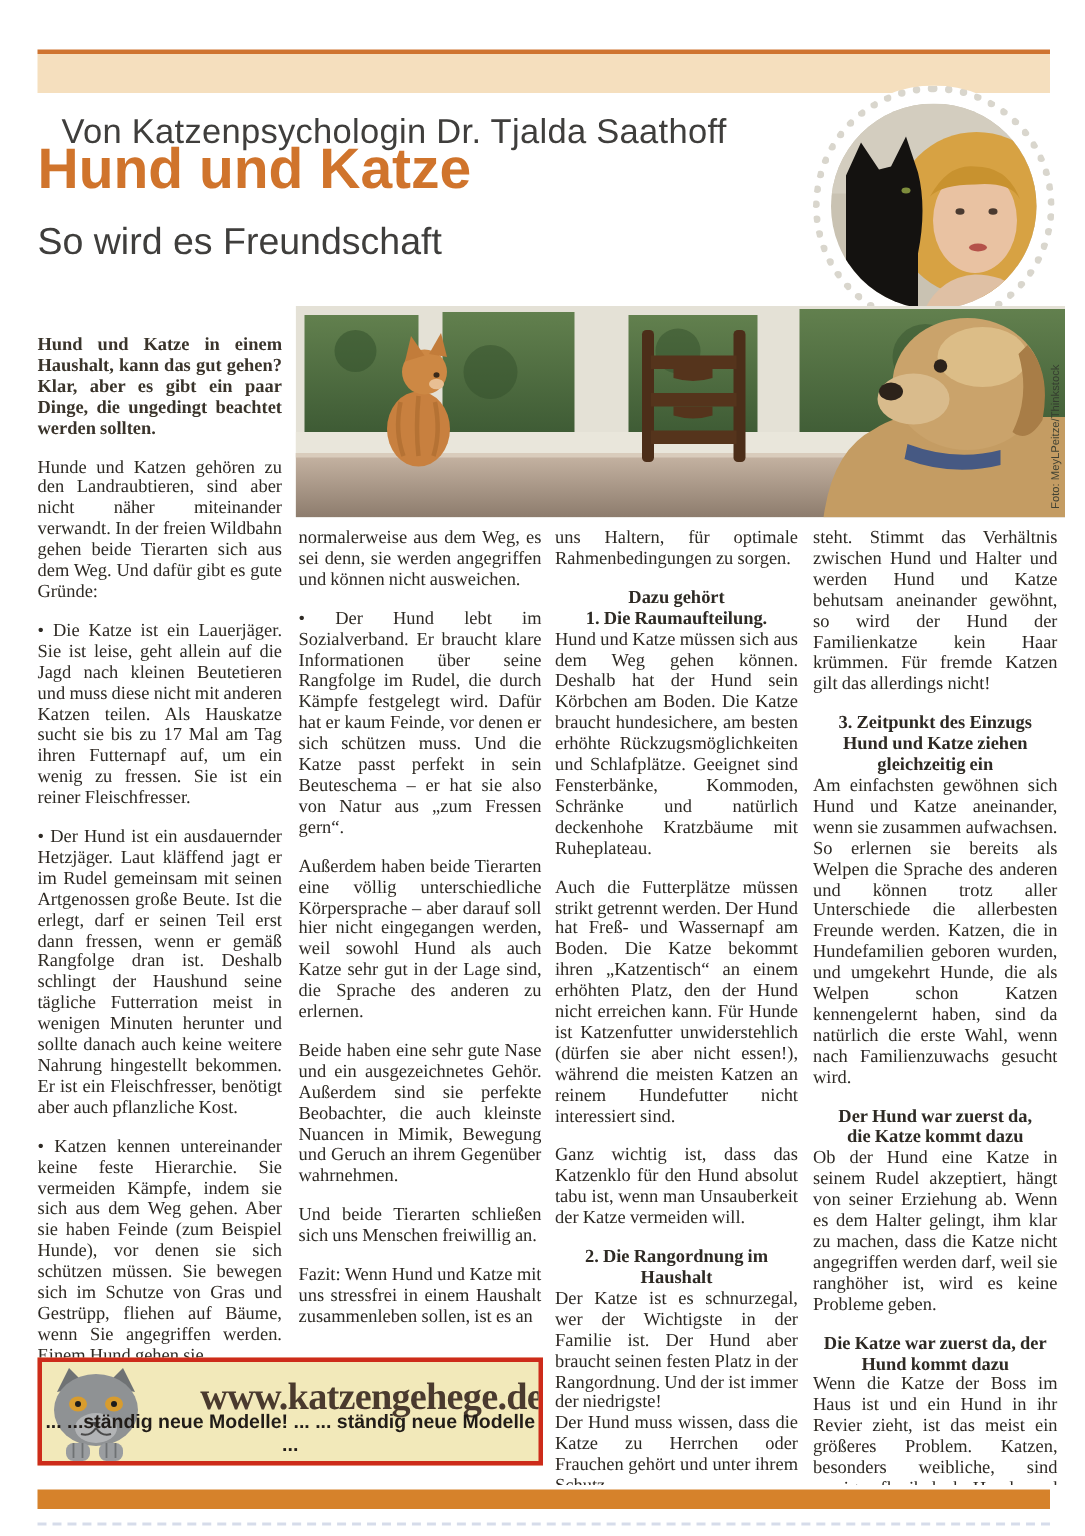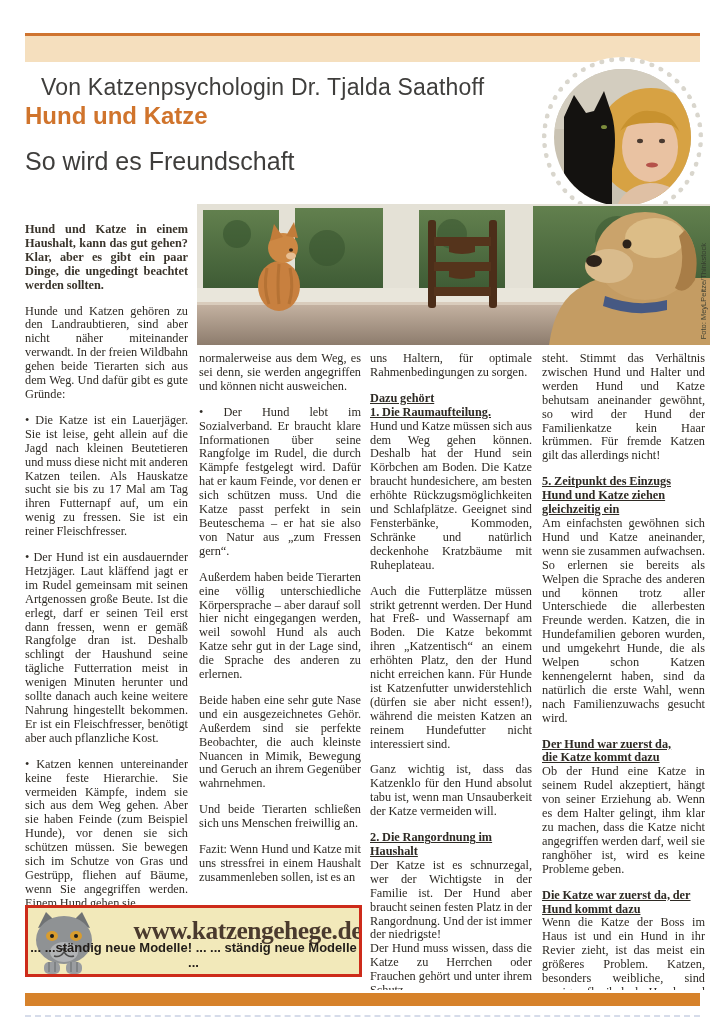--- a/index.html
+++ b/index.html
@@ -21,22 +21,22 @@
   .tab-arrow {
     position:absolute; left:100%; top:0; width:0; height:0;
     border-top:14px solid transparent; border-bottom:14px solid transparent;
     border-left:15px solid #cf7430;
   }
   .kicker {
     position:absolute; left:41px; top:74px; width:500px;
     font-family:"Liberation Sans", sans-serif; font-size:23px; color:#3f3e3c; letter-spacing:.2px;
   }
   .article-title {
-    position:absolute; left:25px; top:102px; width:500px;
-    font-family:"Liberation Sans", sans-serif; font-weight:700; font-size:24px; color:#d0742c;
+    position:absolute; left:25px; top:92px; width:500px;
+    font-family:"Liberation Sans", sans-serif; font-weight:700; font-size:38px; color:#d0742c;
   }
   .article-subtitle {
     position:absolute; left:25px; top:147px; width:500px;
     font-family:"Liberation Sans", sans-serif; font-size:25px; color:#3f3e3c;
   }
   
   .portrait {
     position:absolute; left:542px; top:57px; width:161px; height:161px;
     border:5px dotted #d9d6cd; border-radius:50%; background:#ffffff;
     display:flex; align-items:center; justify-content:center;
@@ -56,21 +56,21 @@
     font-size:12.3px; line-height:13.9px; text-align:justify;
     hyphens:auto; -webkit-hyphens:auto; word-spacing:-0.3px;
   }
   .col1 { left:25px;  top:205px; width:163px; height:696px;margin-top:18px; }
   .col2 { left:199px; top:352px; width:162px; height:546px; }
   .col3 { left:370px; top:352px; width:162px; height:638px; }
   .col4 { left:542px; top:352px; width:163px; height:638px; }
   .block { margin:0 0 12px; white-space:pre-line; }
   .block:last-child { margin-bottom:0; }
   .block.lead { font-weight:700; color:#3a342b; }
-  .block.heading { font-weight:700; margin-bottom:0; text-align:left;text-decoration:underline; }
+  .block.heading { font-weight:700; margin-bottom:0; text-align:center; }
   .block.heading + .block { margin-top:0; }
   
   .ad {
     position:absolute; left:25px; top:905px; width:337px; height:72px;
     background:#f2e9ba; border:3px solid #cd2b1a; overflow:hidden; cursor:pointer;
   }
   .ad-cat { position:absolute; left:2px; top:2px; }
   .ad-url {
     position:absolute; left:68px; top:8px; width:266px; text-align:right;
     font-family:Liberation Serif, serif; font-weight:700; font-size:25.5px;
@@ -195,21 +195,21 @@
       <p class="block normal">Hund und Katze müssen sich aus dem Weg gehen können. Deshalb hat der Hund sein Körbchen am Boden. Die Katze braucht hundesichere, am besten erhöhte Rückzugsmöglichkeiten und Schlafplätze. Geeignet sind Fensterbänke, Kommoden, Schränke und natürlich deckenhohe Kratzbäume mit Ruheplateau.</p>
       <p class="block normal">Auch die Futterplätze müssen strikt getrennt werden. Der Hund hat Freß- und Wassernapf am Boden. Die Katze bekommt ihren „Katzentisch“ an einem erhöhten Platz, den der Hund nicht erreichen kann. Für Hunde ist Katzenfutter unwiderstehlich (dürfen sie aber nicht essen!), während die meisten Katzen an reinem Hundefutter nicht interessiert sind.</p>
       <p class="block normal">Ganz wichtig ist, dass das Katzenklo für den Hund absolut tabu ist, wenn man Unsauberkeit der Katze vermeiden will.</p>
       <p class="block heading">2. Die Rangordnung im
 Haushalt</p>
       <p class="block normal">Der Katze ist es schnurzegal, wer der Wichtigste in der Familie ist. Der Hund aber braucht seinen festen Platz in der Rangordnung. Und der ist immer der niedrigste!
 Der Hund muss wissen, dass die Katze zu Herrchen oder Frauchen gehört und unter ihrem Schutz</p>
     </div>
   <div class="col col4">
       <p class="block normal">steht. Stimmt das Verhältnis zwischen Hund und Halter und werden Hund und Katze behutsam aneinander gewöhnt, so wird der Hund der Familienkatze kein Haar krümmen. Für fremde Katzen gilt das allerdings nicht!</p>
-      <p class="block heading">5. Zeitpunkt des Einzugs
+      <p class="block heading">3. Zeitpunkt des Einzugs
 Hund und Katze ziehen gleichzeitig ein</p>
       <p class="block normal">Am einfachsten gewöhnen sich Hund und Katze aneinander, wenn sie zusammen aufwachsen. So erlernen sie bereits als Welpen die Sprache des anderen und können trotz aller Unterschiede die allerbesten Freunde werden. Katzen, die in Hundefamilien geboren wurden, und umgekehrt Hunde, die als Welpen schon Katzen kennengelernt haben, sind da natürlich die erste Wahl, wenn nach Familienzuwachs gesucht wird.</p>
       <p class="block heading">Der Hund war zuerst da,
 die Katze kommt dazu</p>
       <p class="block normal">Ob der Hund eine Katze in seinem Rudel akzeptiert, hängt von seiner Erziehung ab. Wenn es dem Halter gelingt, ihm klar zu machen, dass die Katze nicht angegriffen werden darf, weil sie ranghöher ist, wird es keine Probleme geben.</p>
       <p class="block heading">Die Katze war zuerst da, der
 Hund kommt dazu</p>
       <p class="block normal">Wenn die Katze der Boss im Haus ist und ein Hund in ihr Revier zieht, ist das meist ein größeres Problem. Katzen, besonders weibliche, sind weniger flexibel als Hunde und begegnen dem Eindringling in der Regel ablehnend.</p>
     </div>
 

